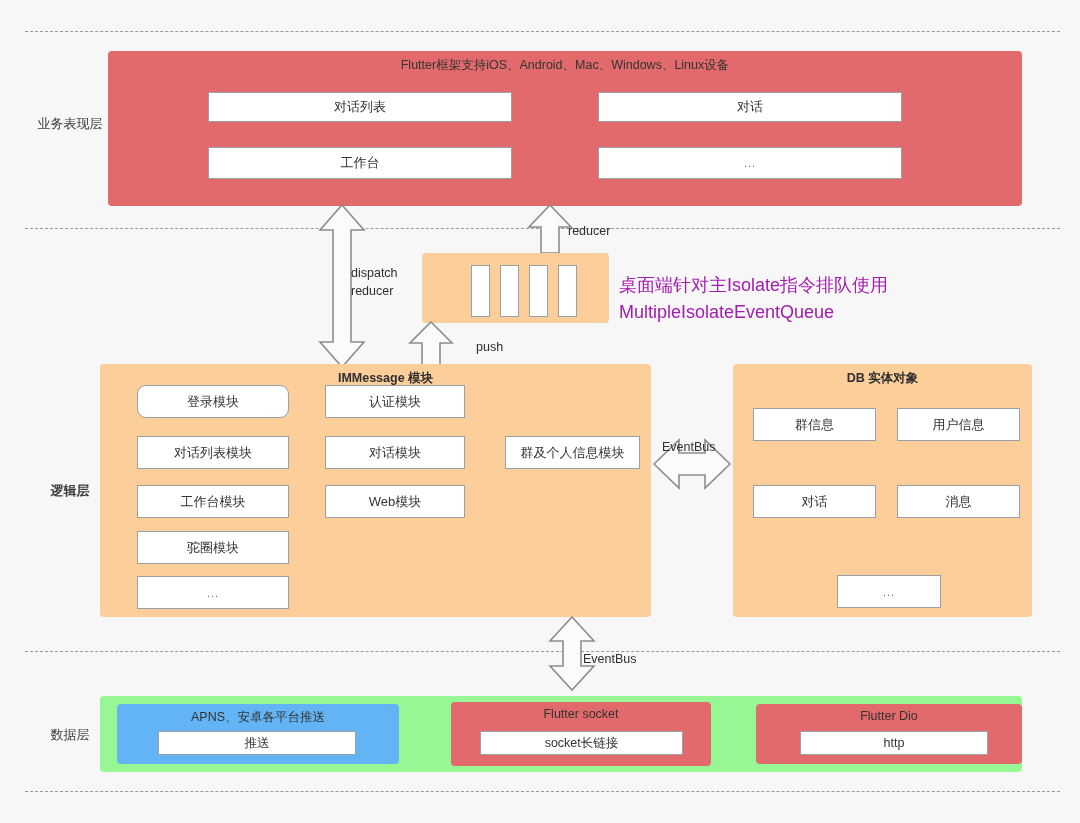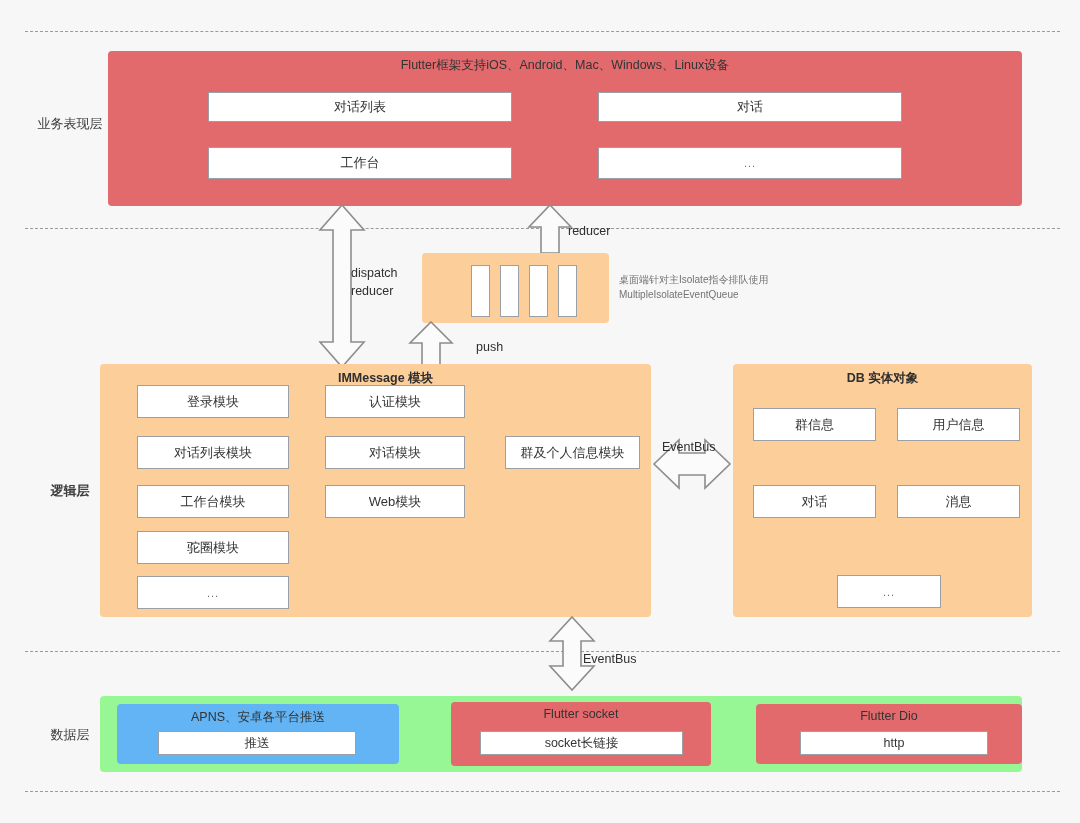--- a/index.html
+++ b/index.html
@@ -65,23 +65,23 @@
   .white-box.sm { font-size: 12.5px; }
   .dots { letter-spacing: 1px; color: #707070; font-size: 11px; }
   .queue-bar {
     position: absolute;
     background: #ffffff;
     border: 1.8px solid #9aa0a6;
     box-sizing: border-box;
   }
   .note {
     position: absolute;
-    font-size: 10px;
+    font-size: 18px;
     line-height: 1.5;
-    color: #737373;
+    color: #a21caf;
     white-space: nowrap;
   }
   .edge-label {
     position: absolute;
     font-size: 12.5px;
     color: #2f2f2f;
     line-height: 1.45;
     white-space: nowrap;
   }
   .arrow-svg {
@@ -143,21 +143,21 @@
 
   <svg class="arrow-svg" style="left:409px; top:322px; width:44px; height:45px;" viewBox="0 0 44 45">
     <polygon class="arrow-shape" points="22,0 43,21 31,21 31,45 13,45 13,21 1,21"></polygon>
   </svg>
   <div class="edge-label" style="left:476px; top:338px;">push</div>
 
   <div class="panel panel-orange" style="left:100px; top:364px; width:551px; height:253px;">
     <div class="panel-title title-bold" style="top:6px;padding-left:20px;">IMMessage 模块</div>
   </div>
 
-  <div class="white-box" style="left:137px; top:385px; width:152px; height:33px;">登录模块</div>
+  <div class="white-box" style="left:137px; top:385px; width:152px; height:33px;border-radius:9px;">登录模块</div>
   <div class="white-box" style="left:137px; top:436px; width:152px; height:33px;">对话列表模块</div>
   <div class="white-box" style="left:137px; top:485px; width:152px; height:33px;">工作台模块</div>
   <div class="white-box" style="left:137px; top:531px; width:152px; height:33px;">驼圈模块</div>
   <div class="white-box dots" style="left:137px; top:576px; width:152px; height:33px;">...</div>
 
   <div class="white-box" style="left:325px; top:385px; width:140px; height:33px;">认证模块</div>
   <div class="white-box" style="left:325px; top:436px; width:140px; height:33px;">对话模块</div>
   <div class="white-box" style="left:325px; top:485px; width:140px; height:33px;">Web模块</div>
 
   <div class="white-box" style="left:505px; top:436px; width:135px; height:33px;">群及个人信息模块</div>

